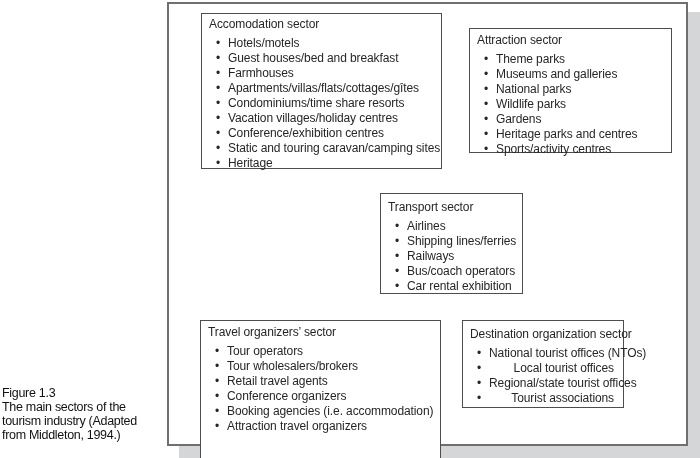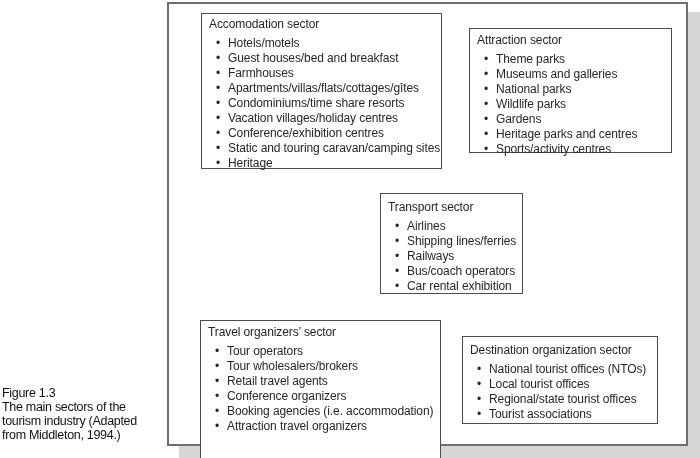--- a/index.html
+++ b/index.html
@@ -24,21 +24,21 @@
     padding:3px 5px 2px 7px; white-space:nowrap;
   }
   .sector .title { font-size:12px; }
   .sector ul { margin:4px; padding:0; list-style:none; }
   .sector li { position:relative; padding-left:15px; }
   .sector li::before { content:"\2022"; position:absolute; left:3px; }
   #box-accommodation { left:201px; top:13px;  width:241px; height:156px; }
   #box-attraction    { left:469px; top:28px;  width:203px; height:125px; padding-top:4px; }
   #box-transport     { left:380px; top:193px; width:143px; height:101px; padding-top:6px; }
   #box-travel        { left:200px; top:320px; width:241px; height:145px; padding-top:4px; }
-  #box-destination   { left:462px; top:336px; width:196px; height:88px;  padding-top:6px; }
+  #box-destination   { left:462px; top:320px; width:162px; height:88px;  padding-top:6px;text-align:right; }
   .caption {
     position:absolute; left:2px; top:386px; width:162px;
     font-size:12.5px; line-height:14px; letter-spacing:-0.3px; color:#111111;
   }
   .caption .label { font-weight:normal; }
 </style>
 </head>
 <body>
 
 <div class="page">

